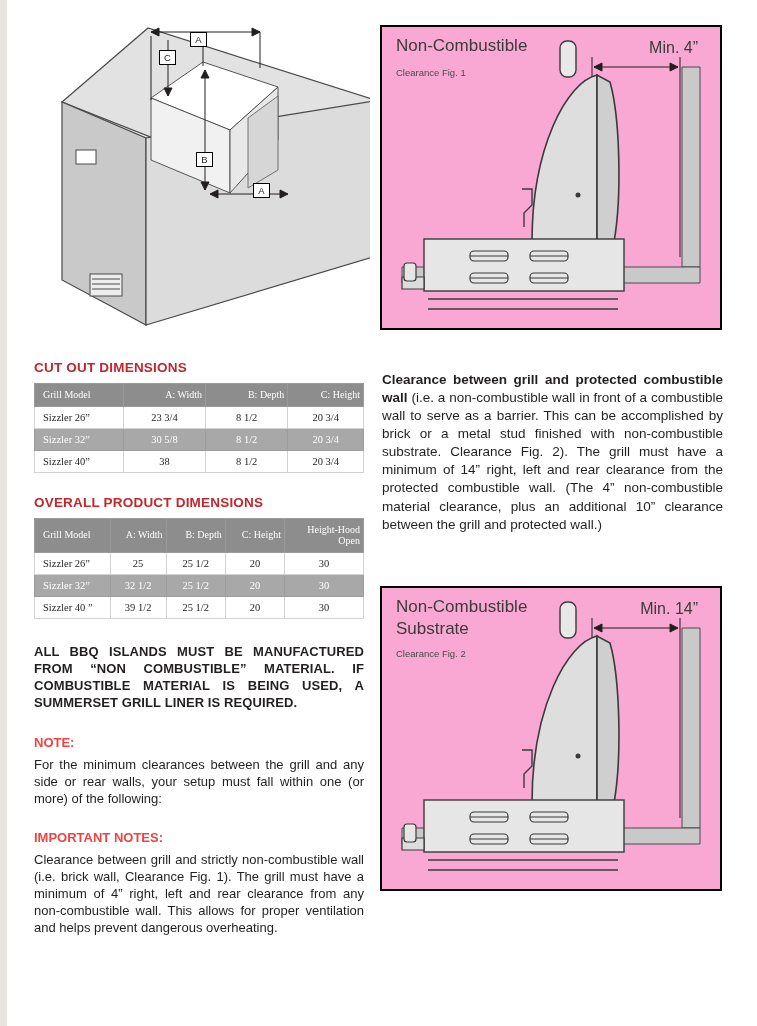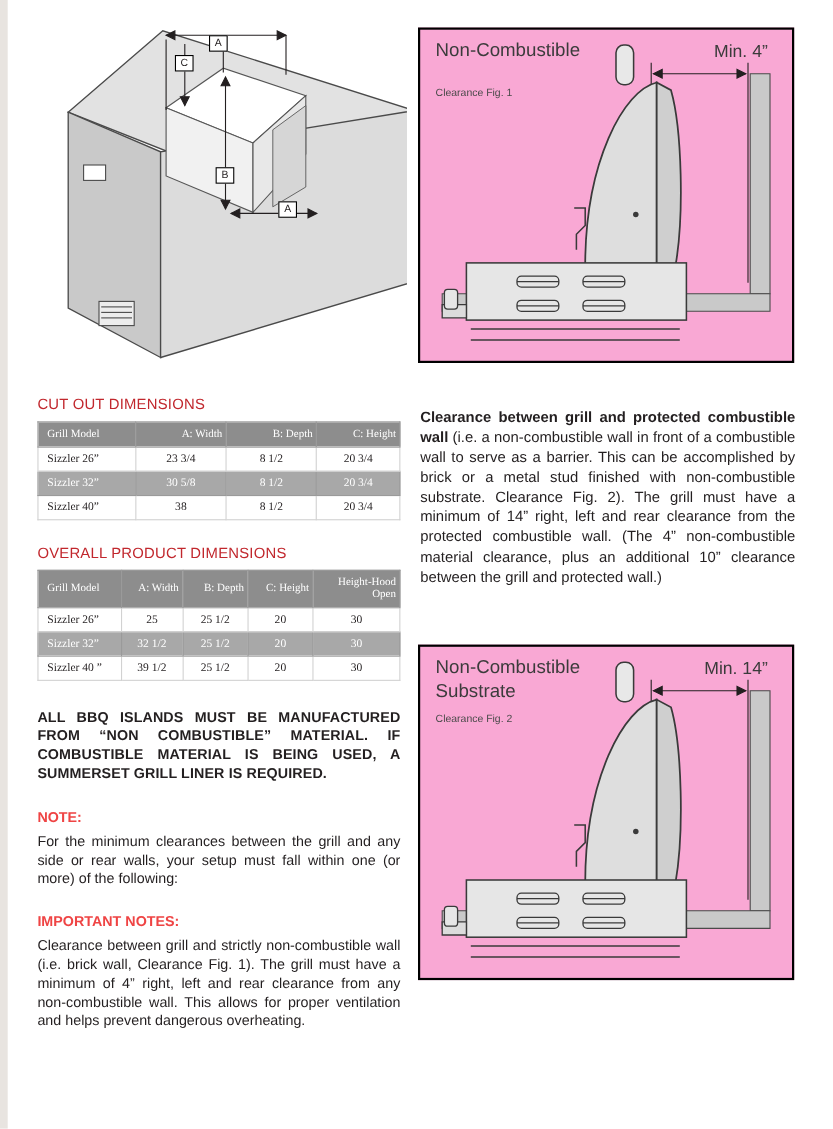--- a/index.html
+++ b/index.html
@@ -38,21 +38,21 @@
     position: absolute;
     left: 382px;
     top: 12px;
     width: 341px;
     margin-top: 11px;
   }
 
   
   .sec-head {
     color: #c1272d;
-    font-weight: normal;
+    font-weight: bold;
     font-size: 13.5px;
     letter-spacing: 0.2px;
     margin: 0 0 8px 0;
   }
   .note-head {
     color: #ef4444;
     font-weight: bold;
     font-size: 13px;
     margin: 0 0 6px 0;
   }
@@ -205,21 +205,21 @@
       </g>
     </svg>
     <div class="label-box" style="left:170px; top:22px;">A</div>
     <div class="label-box" style="left:139px; top:40px;">C</div>
     <div class="label-box" style="left:176px; top:142px;">B</div>
     <div class="label-box" style="left:233px; top:173px;">A</div>
   </div>
 
   <div class="figbox" style="left:380px; top:25px; width:342px; height:305px; position:absolute;">
     <div class="fig-title">Non-Combustible</div>
-    <div class="fig-sub" style="top:52px;">Clearance Fig. 1</div>
+    <div class="fig-sub" style="top:40px;">Clearance Fig. 1</div>
     <div class="fig-min" style="right:22px; top:12px;">Min. 4”</div>
 
     <svg width="338" height="301" viewBox="0 0 338 301" style="position:absolute; left:0; top:0;">
 
       <polygon points="300,40 318,40 318,240 300,240" fill="#c9c9c9" stroke="#4a4a4a" stroke-width="1"></polygon>
 
       <polygon points="20,240 318,240 318,256 20,256" fill="#c9c9c9" stroke="#4a4a4a" stroke-width="1"></polygon>
 
       <g stroke="#231f20" stroke-width="1">
         <line x1="210" y1="30" x2="210" y2="135"></line>

